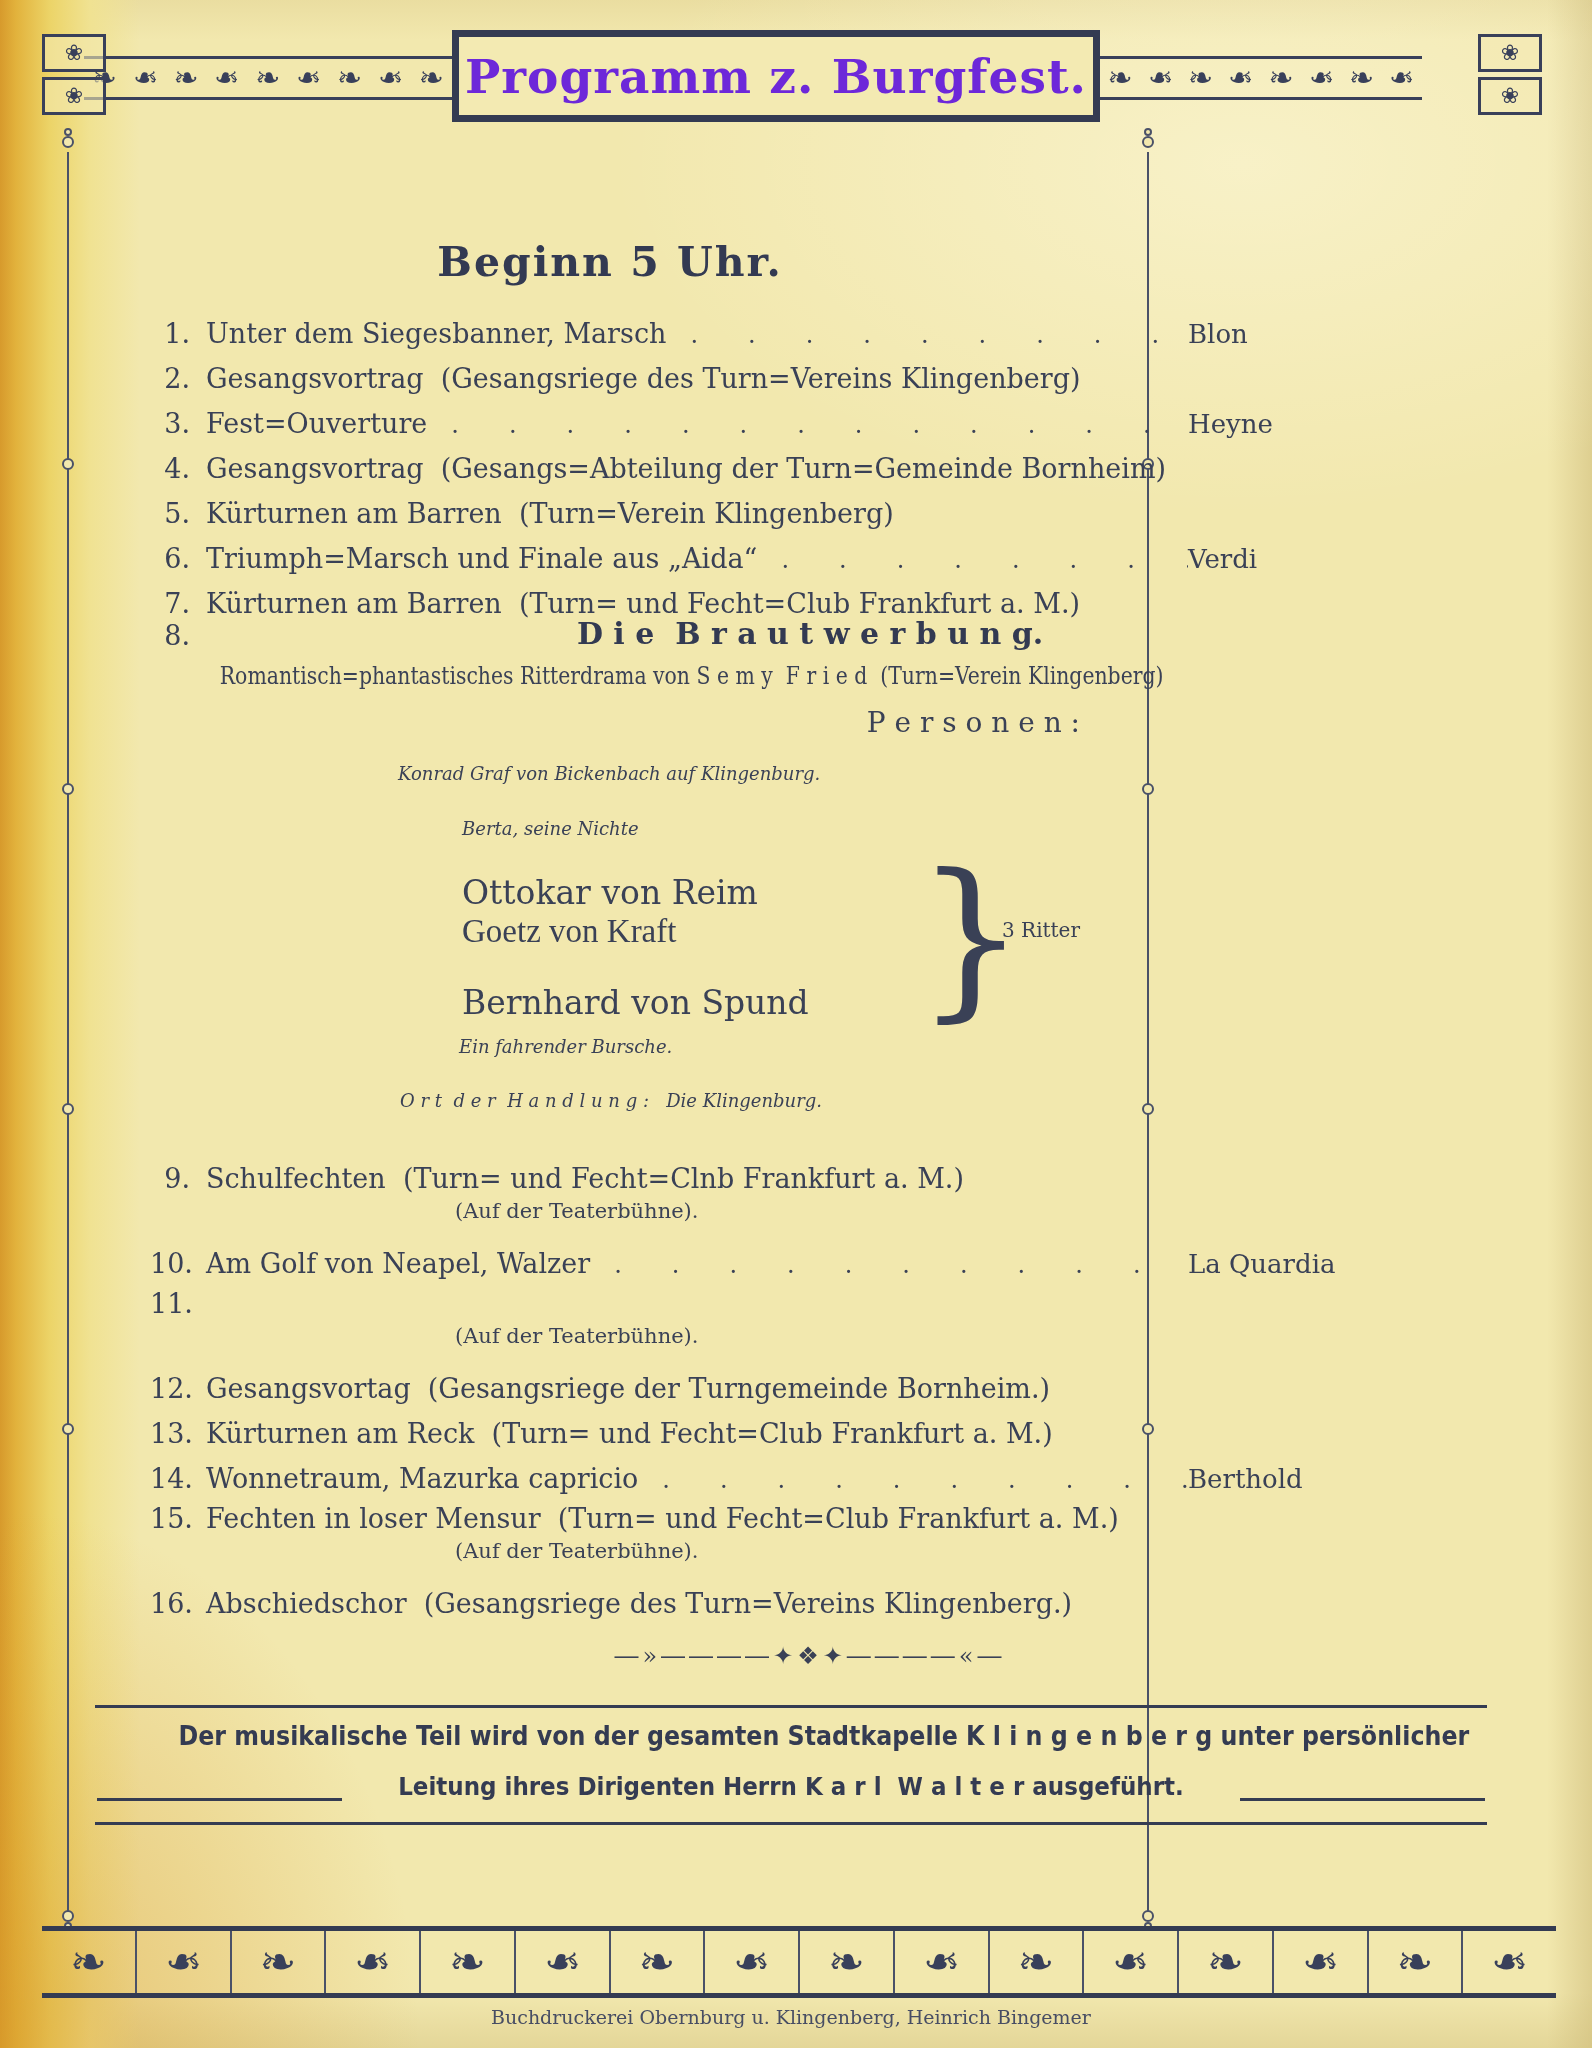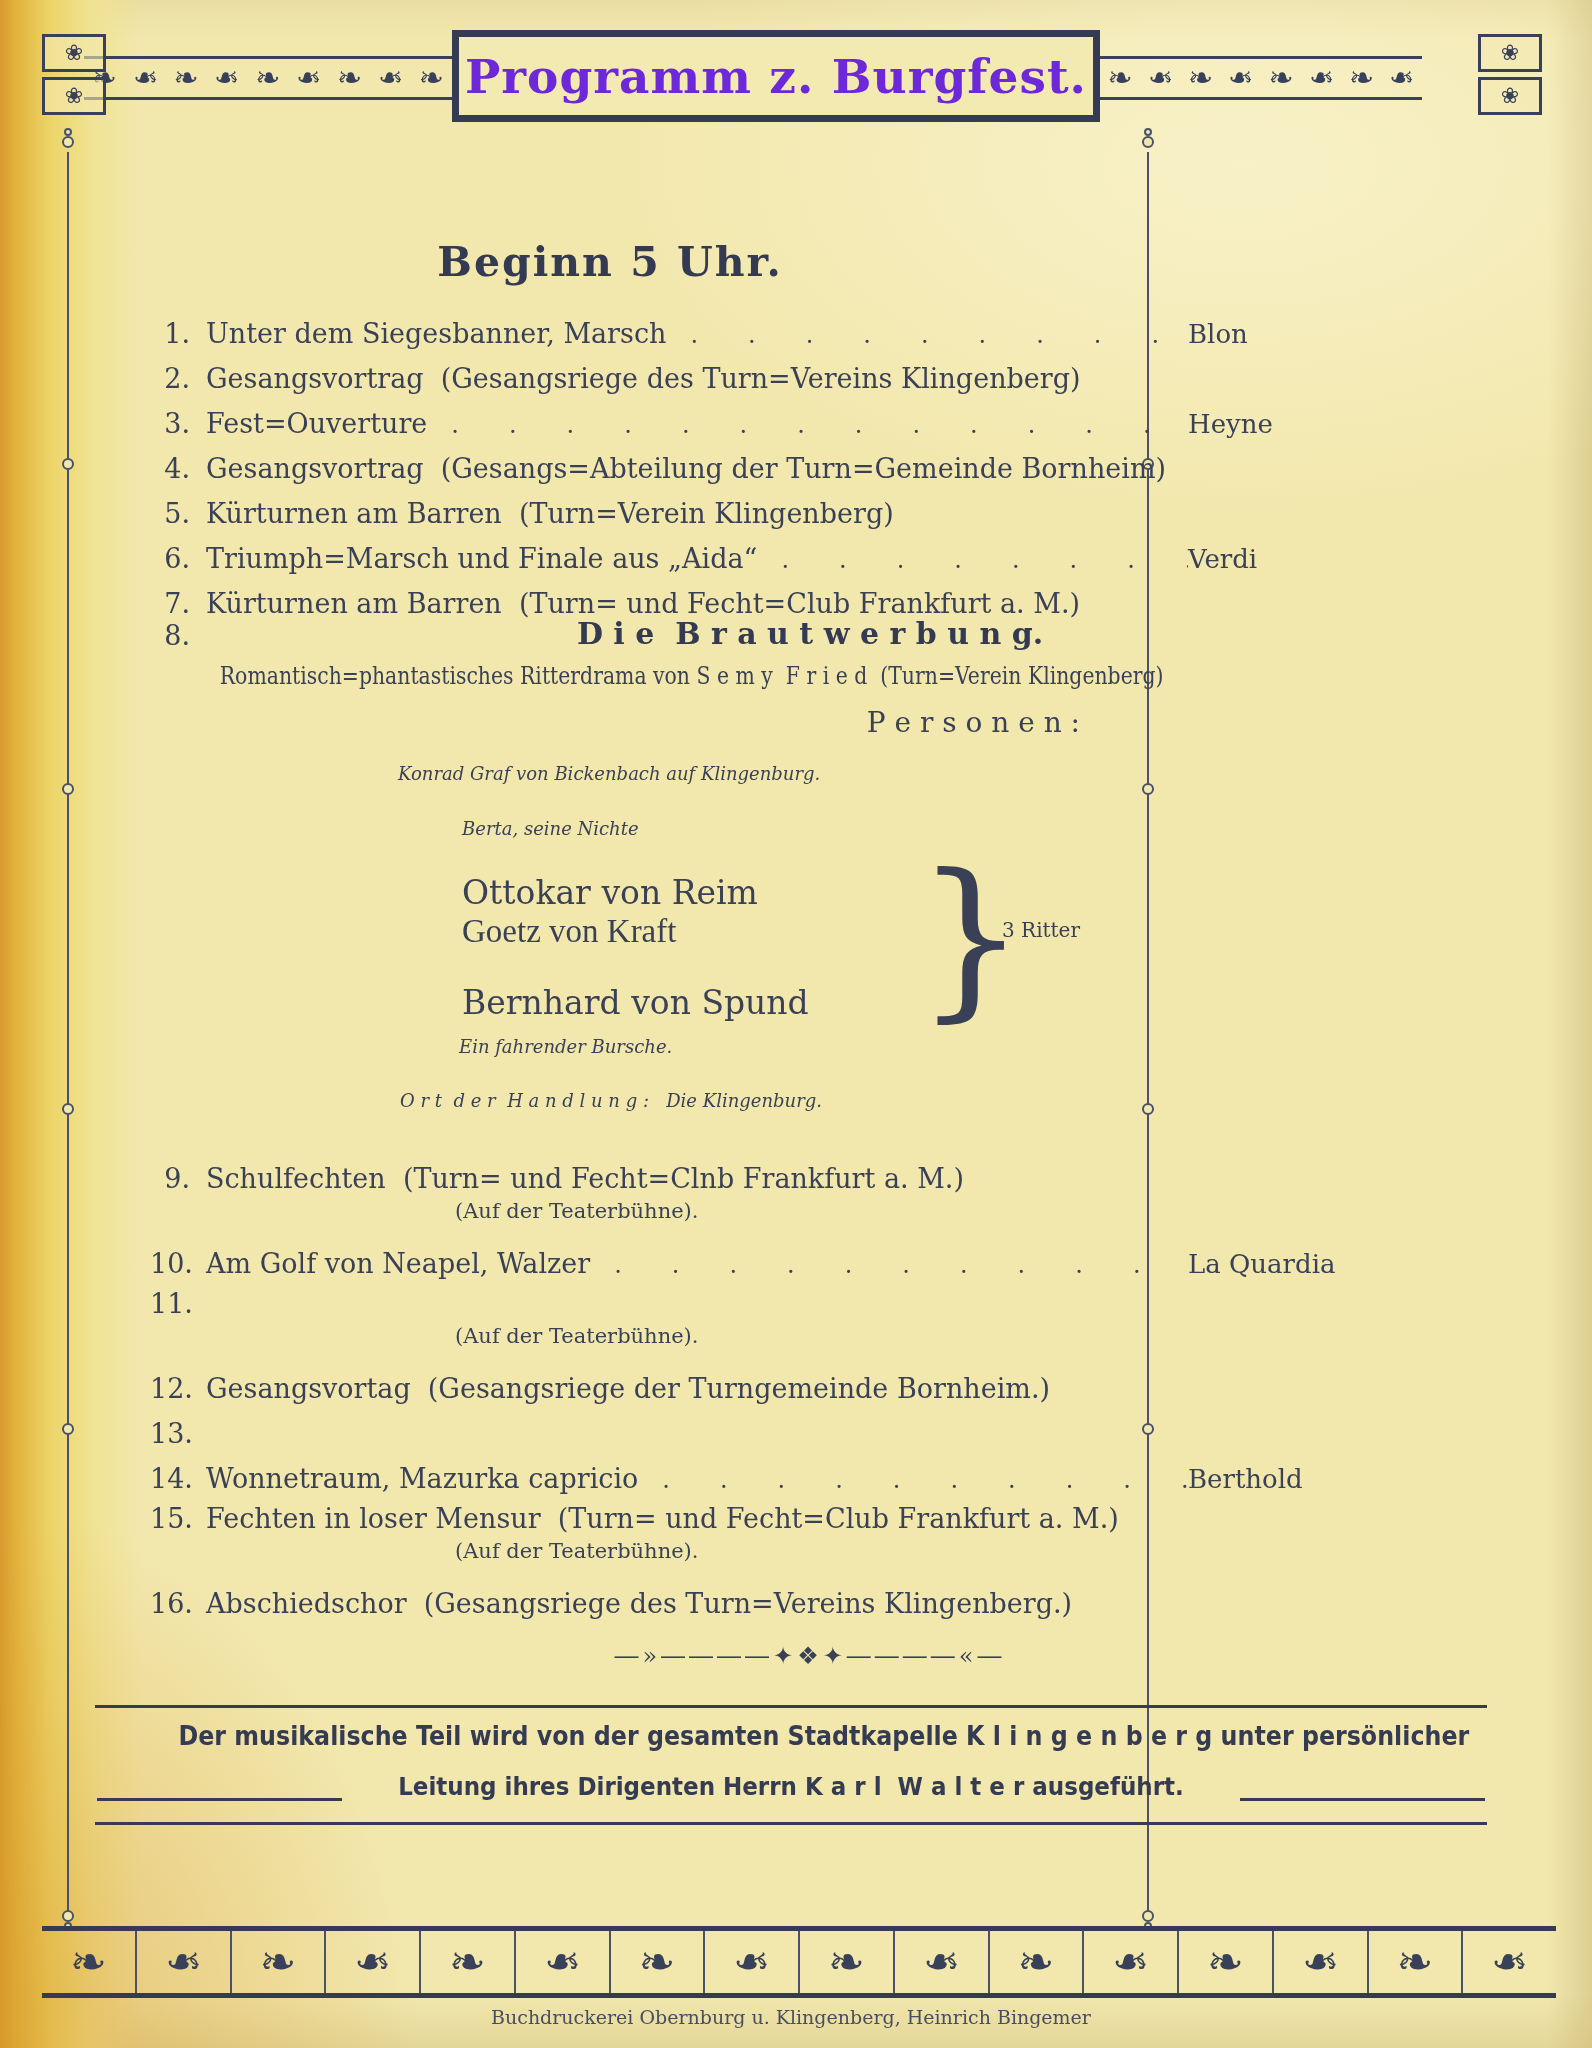--- a/index.html
+++ b/index.html
@@ -192,21 +192,21 @@
   <div class="pline plast">Ein fahrender Bursche.</div>
   <div class="pline setting">O r t  d e r  H a n d l u n g :   Die Klingenburg.</div>
 
   <div class="plist" id="program-bottom">
       <div class="prow tight"><span class="num">9.</span><span class="txt">Schulfechten  (Turn= und Fecht=Clnb Frankfurt a. M.)</span></div>
       <div class="nrow"><span class="note">(Auf der Teaterbühne).</span></div>
       <div class="prow"><span class="num">10.</span><span class="txt">Am Golf von Neapel, Walzer</span><span class="leader">..............................</span><span class="comp">La Quardia</span></div>
       <div class="prow tight"><span class="num">11.</span></div>
       <div class="nrow"><span class="note">(Auf der Teaterbühne).</span></div>
       <div class="prow"><span class="num">12.</span><span class="txt">Gesangsvortag  (Gesangsriege der Turngemeinde Bornheim.)</span></div>
-      <div class="prow"><span class="num">13.</span></div>
+      <div class="prow"><span class="num">13.</span><span class="txt">Kürturnen am Reck  (Turn= und Fecht=Club Frankfurt a. M.)</span></div>
       <div class="prow"><span class="num">14.</span><span class="txt">Wonnetraum, Mazurka capricio</span><span class="leader">..............................</span><span class="comp">Berthold</span></div>
       <div class="prow tight"><span class="num">15.</span><span class="txt">Fechten in loser Mensur  (Turn= und Fecht=Club Frankfurt a. M.)</span></div>
       <div class="nrow"><span class="note">(Auf der Teaterbühne).</span></div>
       <div class="prow"><span class="num">16.</span><span class="txt">Abschiedschor  (Gesangsriege des Turn=Vereins Klingenberg.)</span></div>
     </div>
 
   <div class="divider">―»――――✦❖✦――――«―</div>
 
   <div class="rule r-top"></div>
   <div class="fnote1">Der musikalische Teil wird von der gesamten Stadtkapelle K l i n g e n b e r g unter persönlicher</div>

